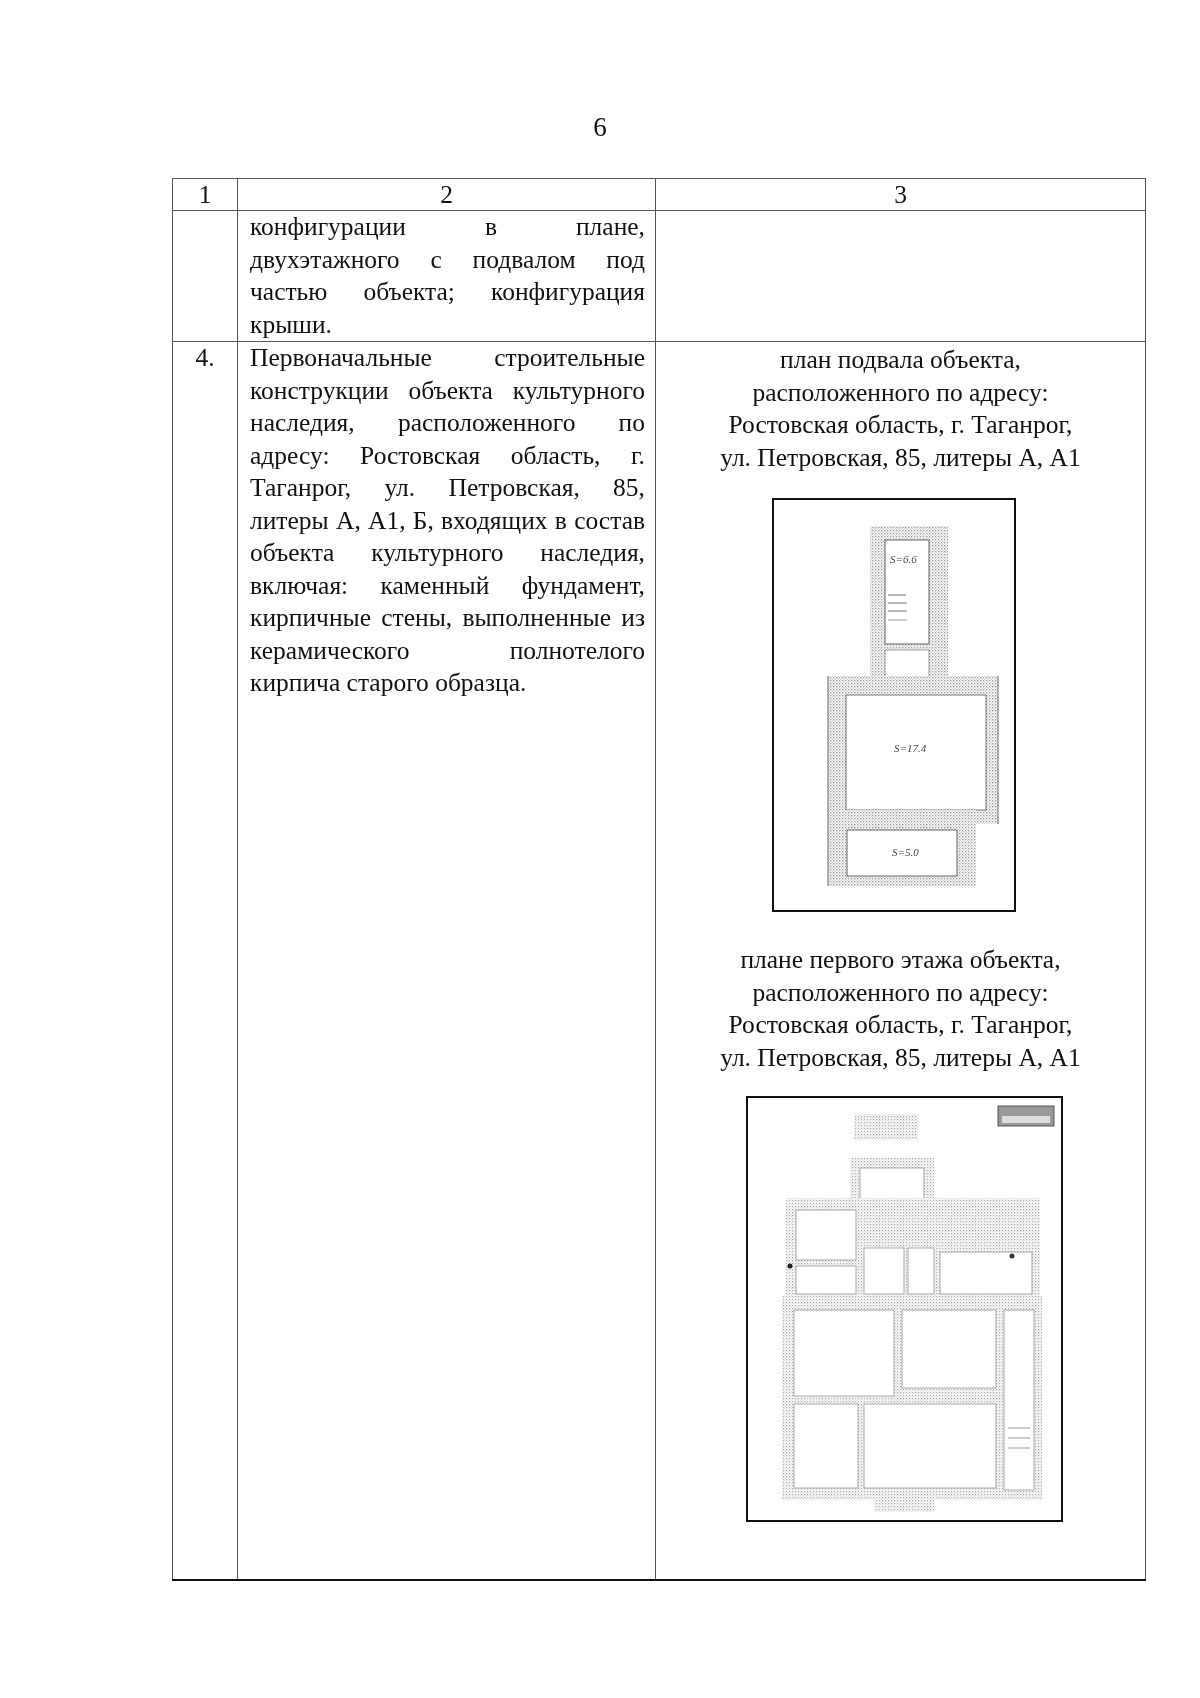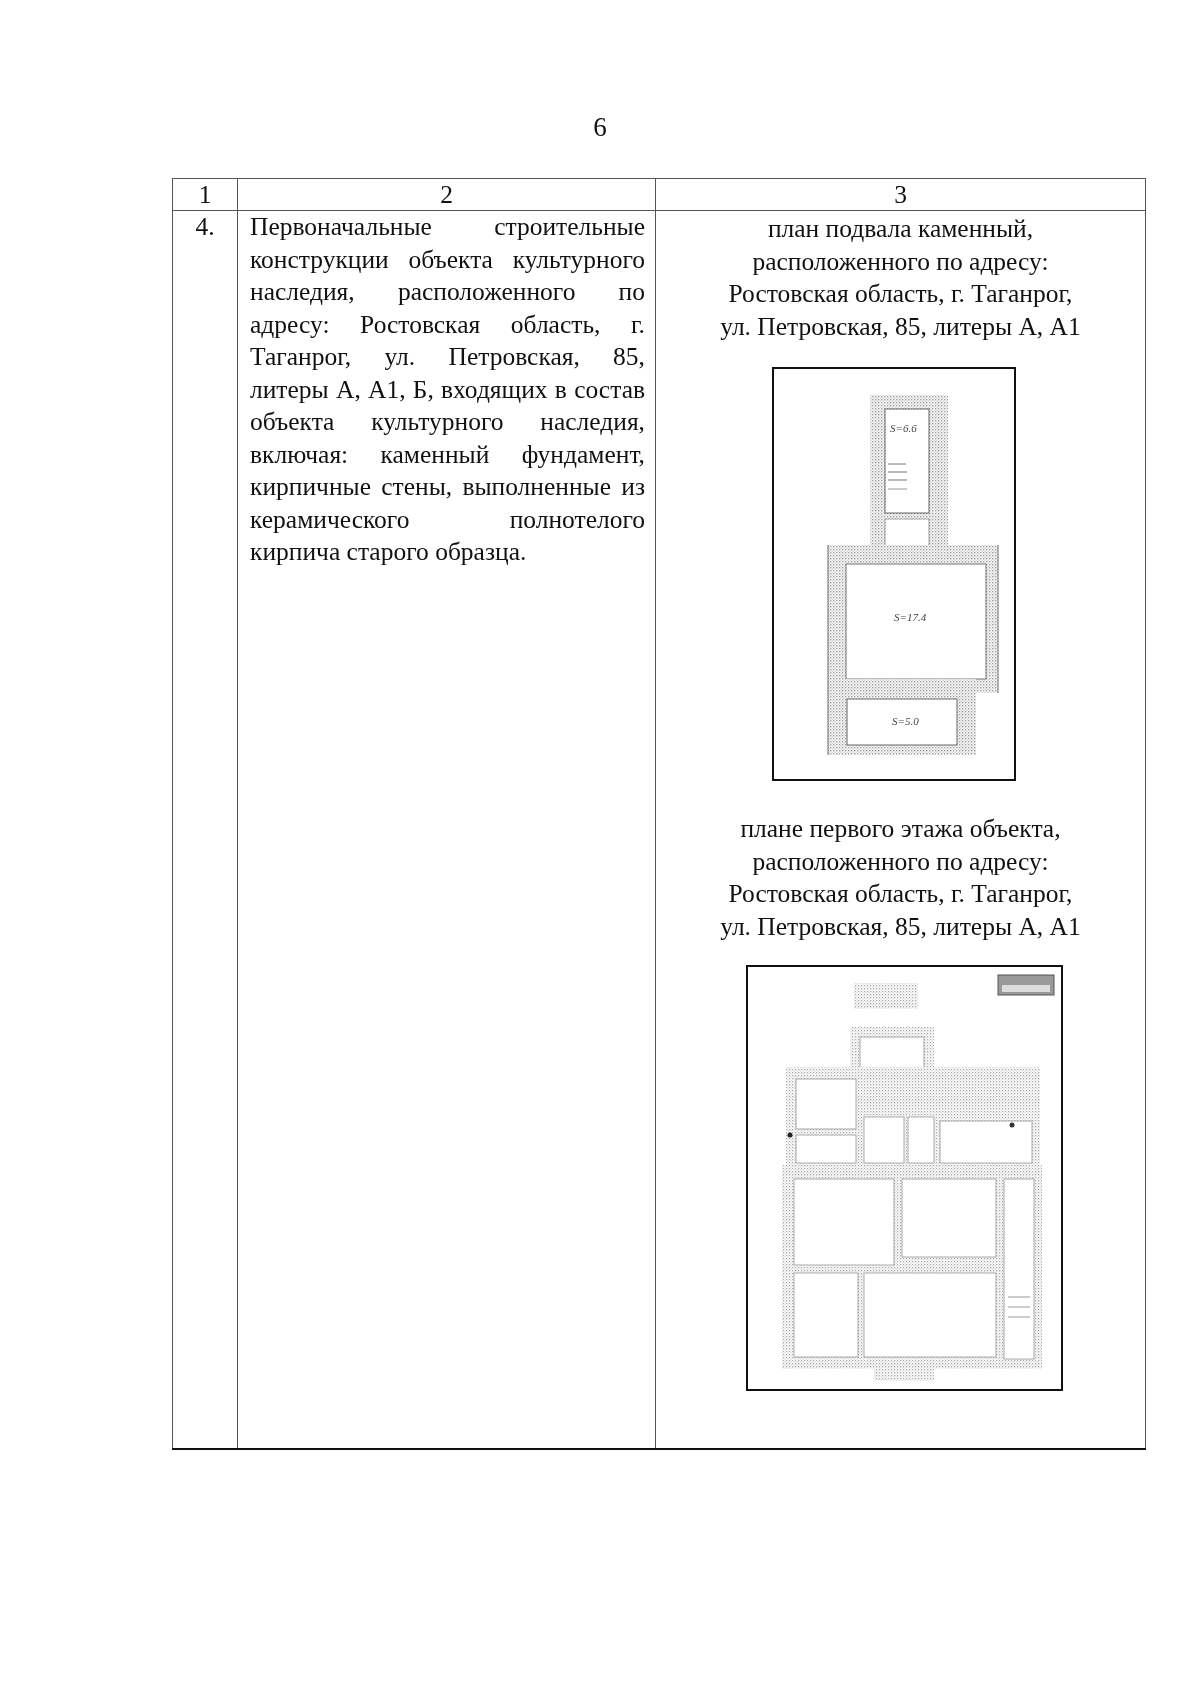--- a/index.html
+++ b/index.html
@@ -28,28 +28,35 @@
 
 <table class="doc">
   <thead>
     <tr class="head">
       <td class="c1">1</td>
       <td class="c2">2</td>
       <td class="c3">3</td>
     </tr>
   </thead>
   <tbody>
+    <tr class="cont-row">
+      <td class="c1 num"></td>
+      <td class="c2">
+        <div class="just">конфигурации в плане, двухэтажного с подвалом под частью объекта; конфигурация крыши.</div>
+      </td>
+      <td class="c3"></td>
+    </tr>
     <tr class="row4">
       <td class="c1 num">4.</td>
       <td class="c2">
         <div class="just">Первоначальные строительные конструкции объекта культурного наследия, расположенного по адресу: Ростовская область, г. Таганрог, ул. Петровская, 85, литеры А, А1, Б, входящих в состав объекта культурного наследия, включая: каменный фундамент, кирпичные стены, выполненные из керамического полнотелого кирпича старого образца.</div>
       </td>
       <td class="c3">
         <div class="caption">
-          <div>план подвала каменный,</div>
+          <div>план подвала объекта,</div>
           <div>расположенного по адресу:</div>
           <div>Ростовская область, г. Таганрог,</div>
           <div>ул. Петровская, 85, литеры А, А1</div>
         </div>
         <div class="plan-frame" style="width:232px;height:410px;margin-top:24px;margin-left:116px;">
           <svg viewBox="0 0 232 410">
             <defs>
               <pattern id="dots1" width="3" height="3" patternUnits="userSpaceOnUse">
                 <rect width="3" height="3" fill="#fff"></rect>
                 <rect x="0" y="0" width="1.4" height="1.4" fill="#9a9a9a"></rect>

